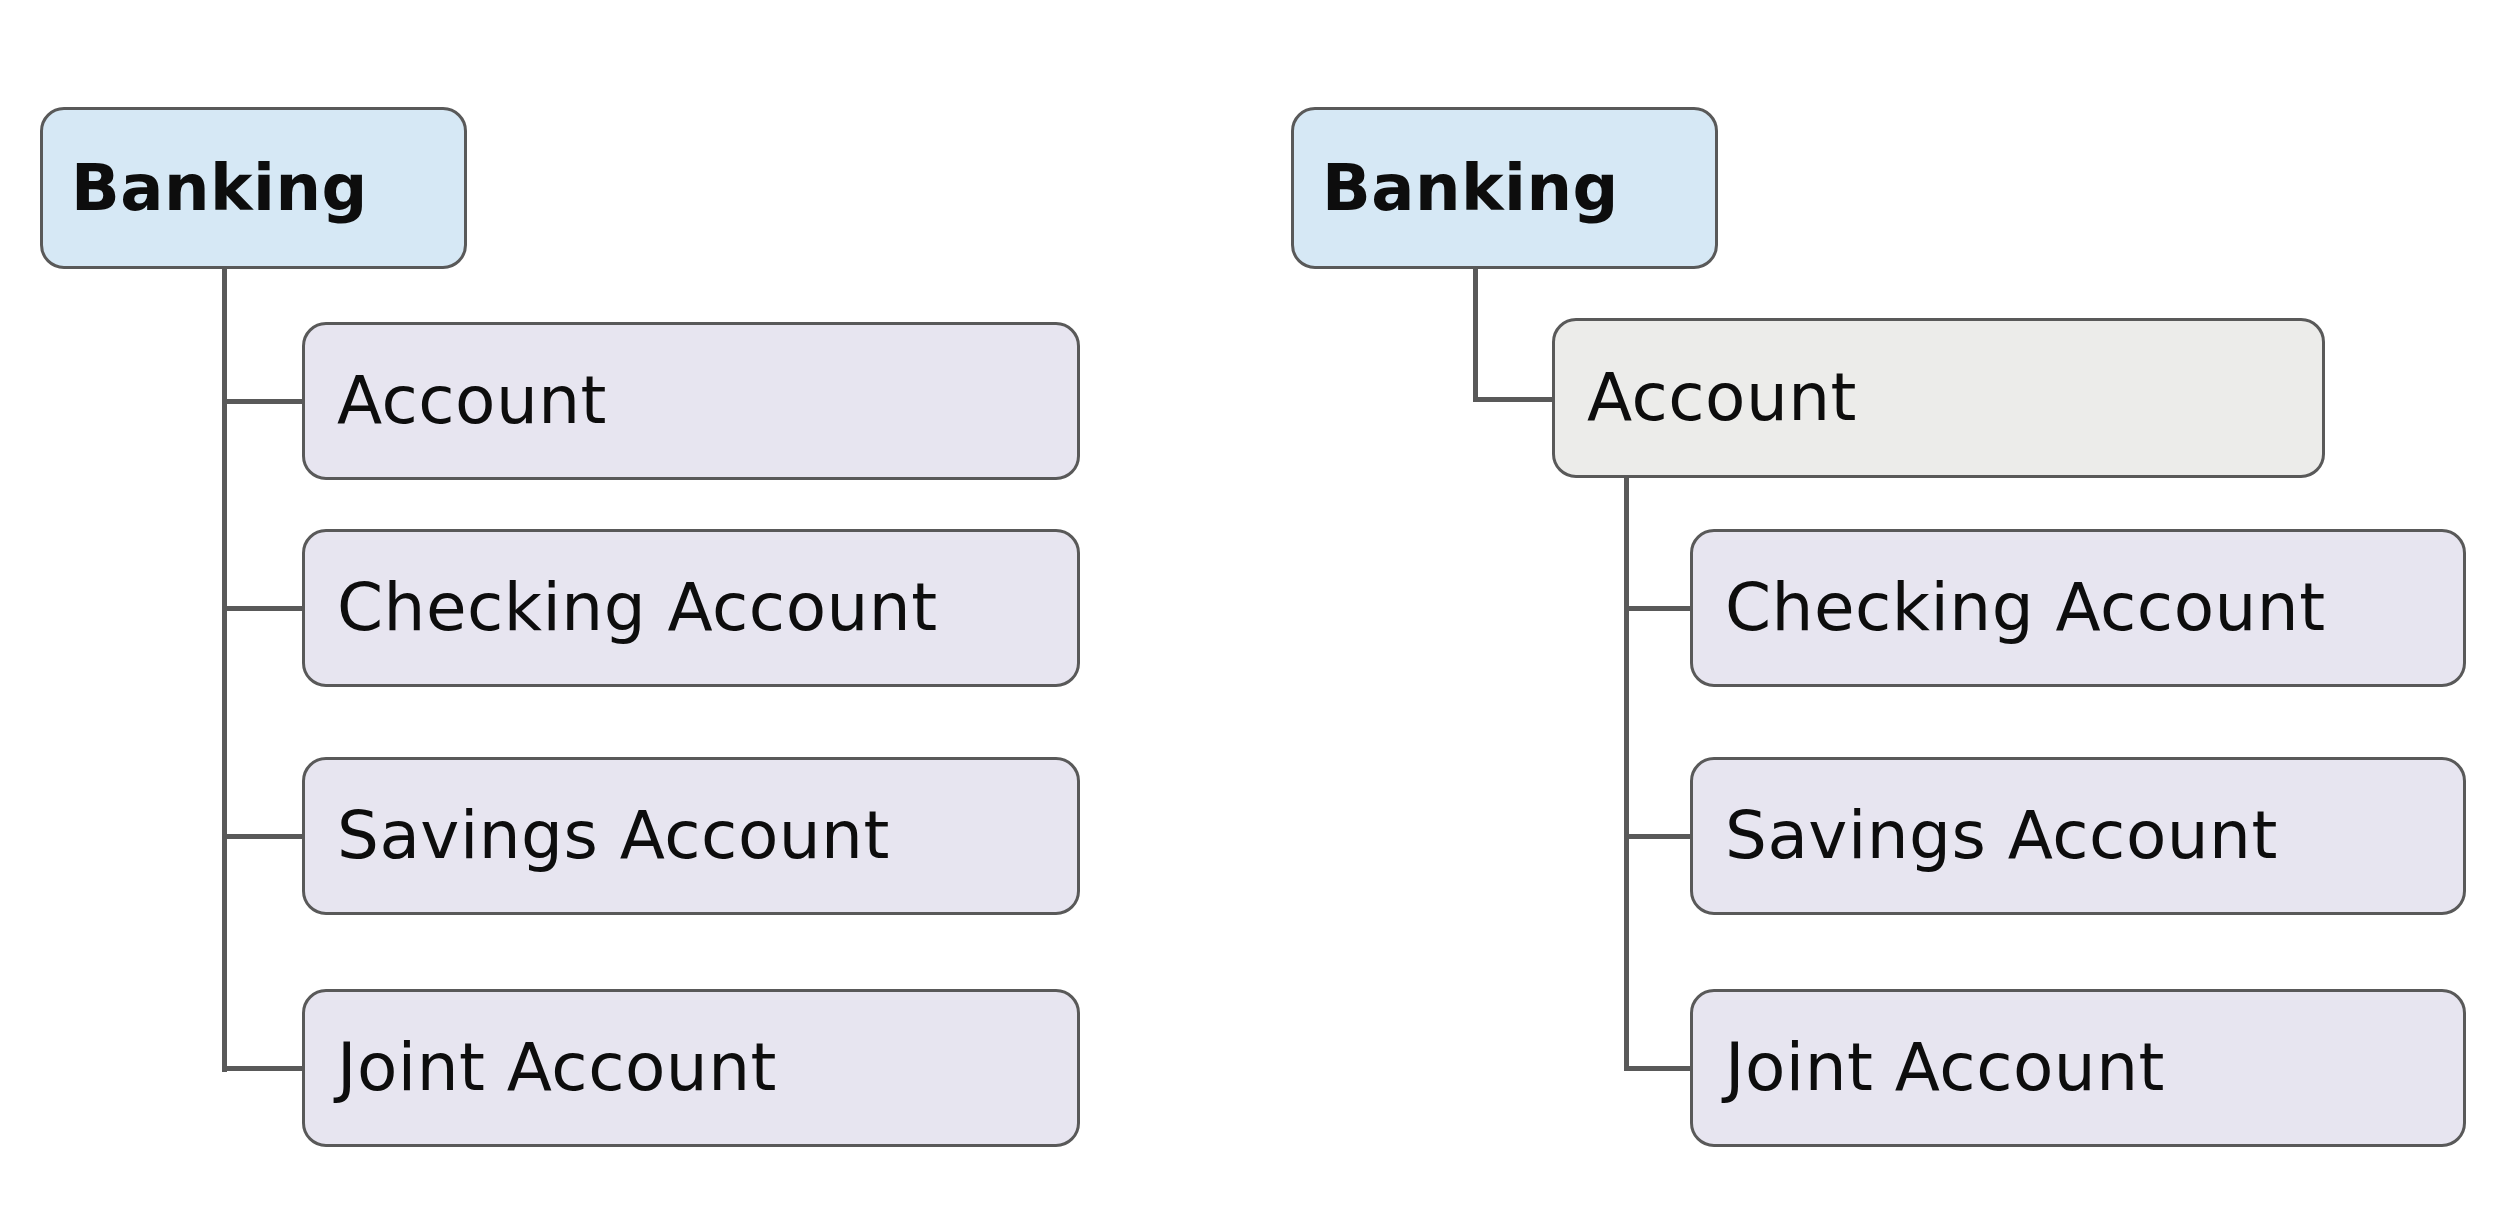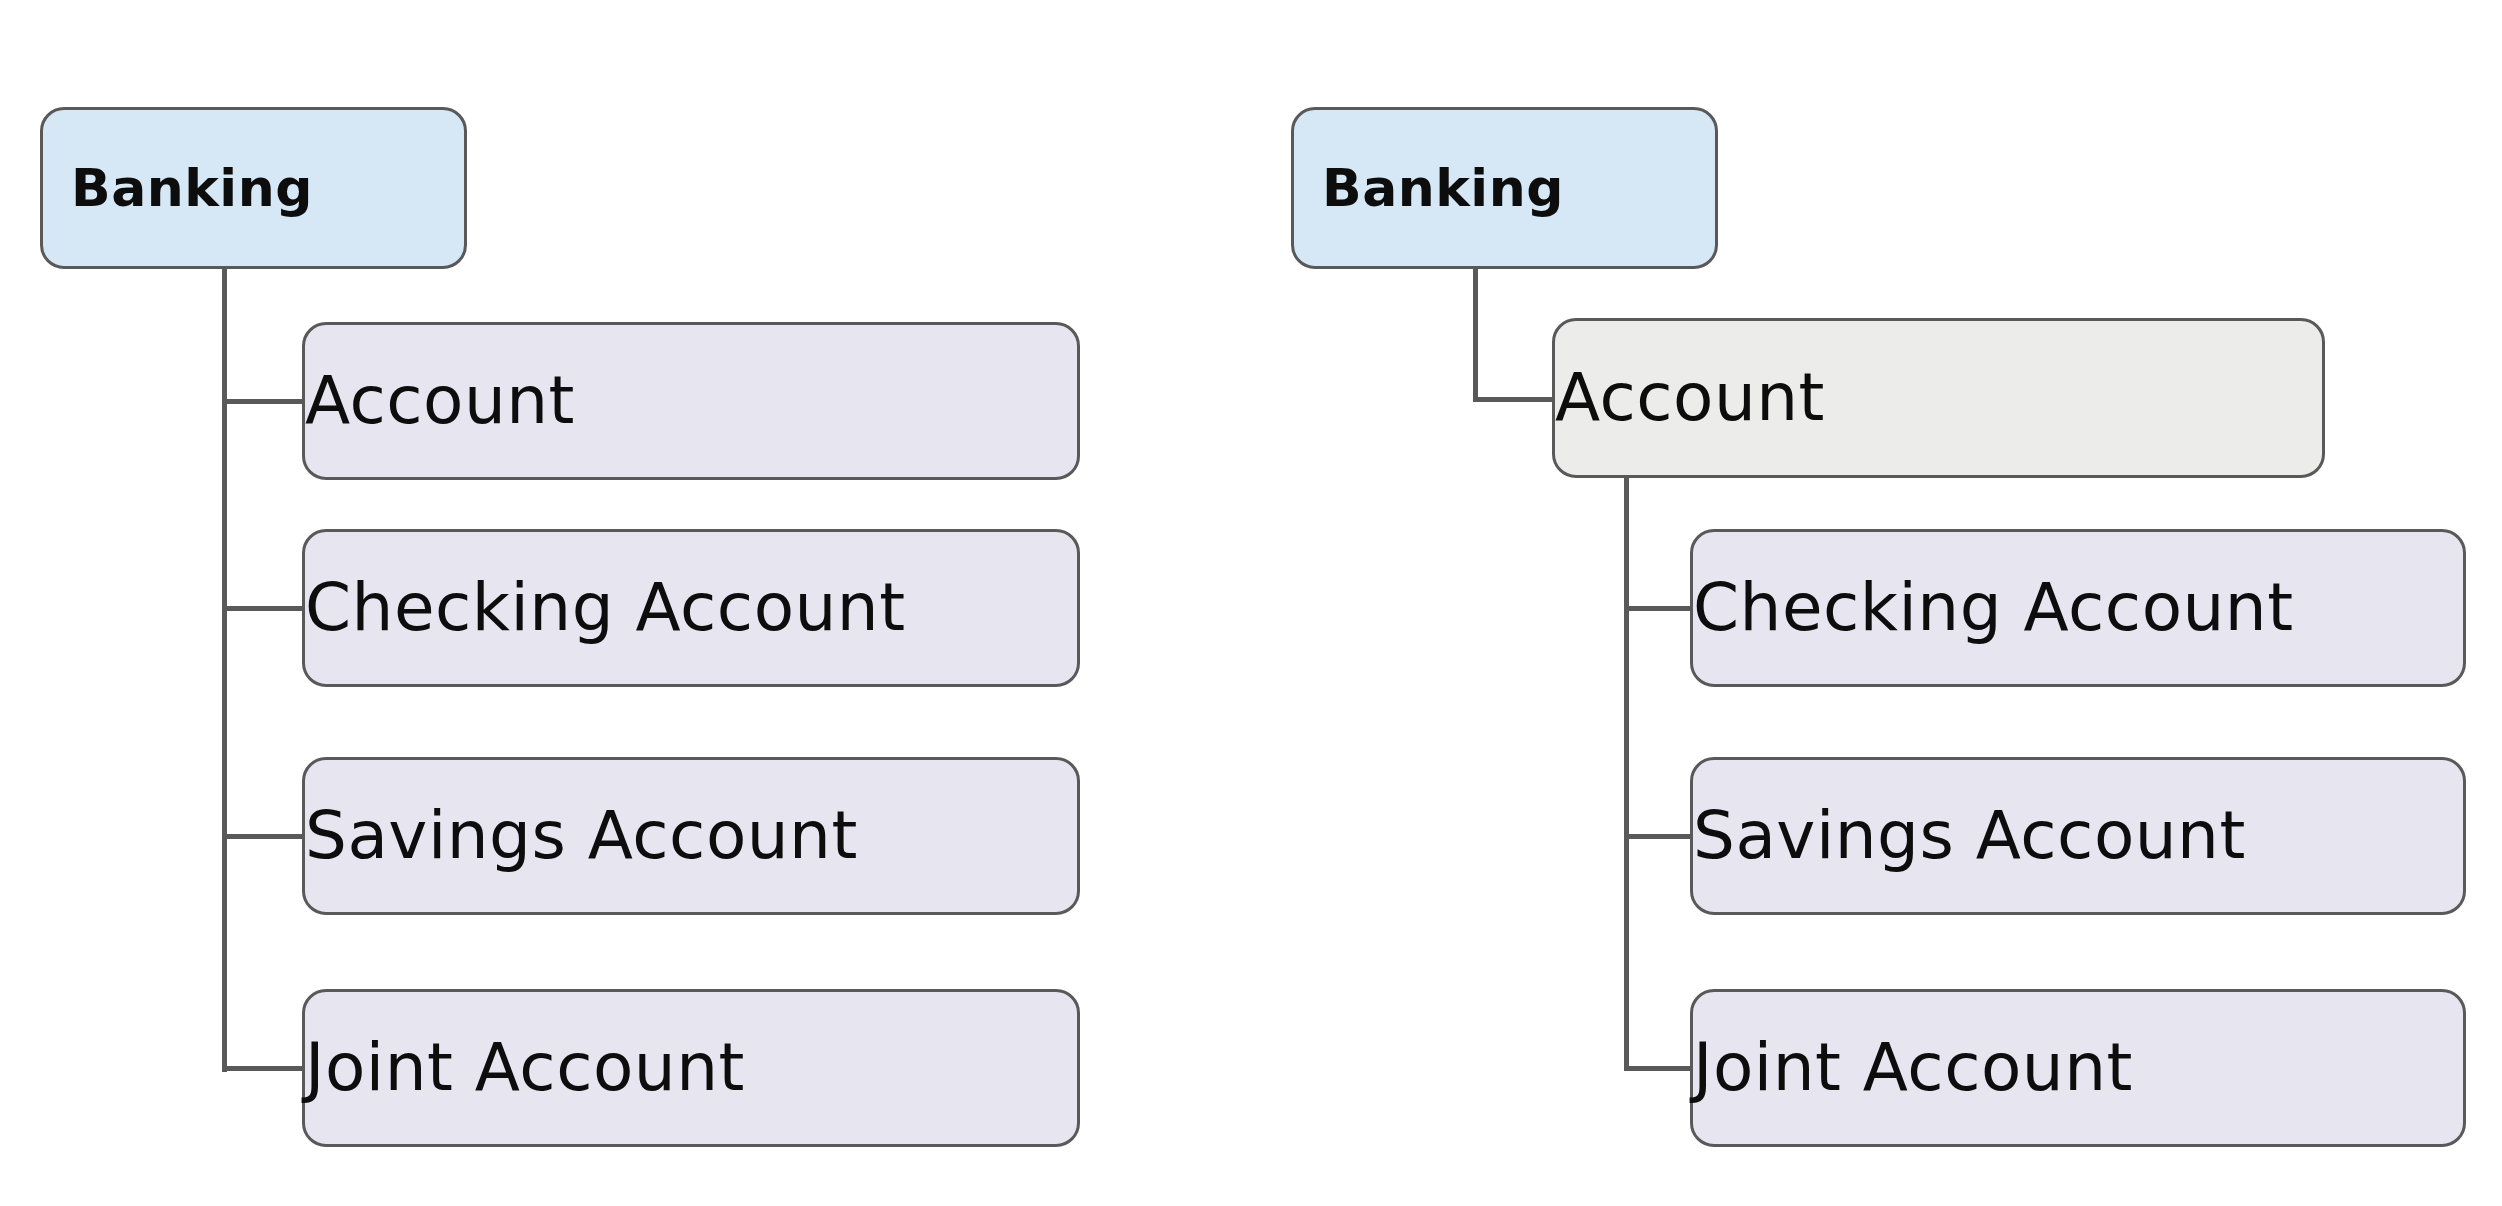--- a/index.html
+++ b/index.html
@@ -15,31 +15,32 @@
     overflow: hidden;
     font-family: "DejaVu Sans", "Liberation Sans", sans-serif;
   }
   .node {
     position: absolute;
     box-sizing: border-box;
     border: 3px solid #595959;
     border-radius: 24px;
     display: flex;
     align-items: center;
+    padding-left: 32px;
     color: #0d0d0d;
     cursor: pointer;
   }
   .node .node-label {
     white-space: nowrap;
     line-height: 1;
     letter-spacing: 0.5px;
   }
   .node.root {
     font-weight: 700;
-    font-size: 52px;
+    font-size: 64px;
     padding-left: 28px;
     letter-spacing: 0px;
   }
   .node.branch {
     font-weight: 400;
     font-size: 66px;
   }
   .connector {
     position: absolute;
     background: #595959;

